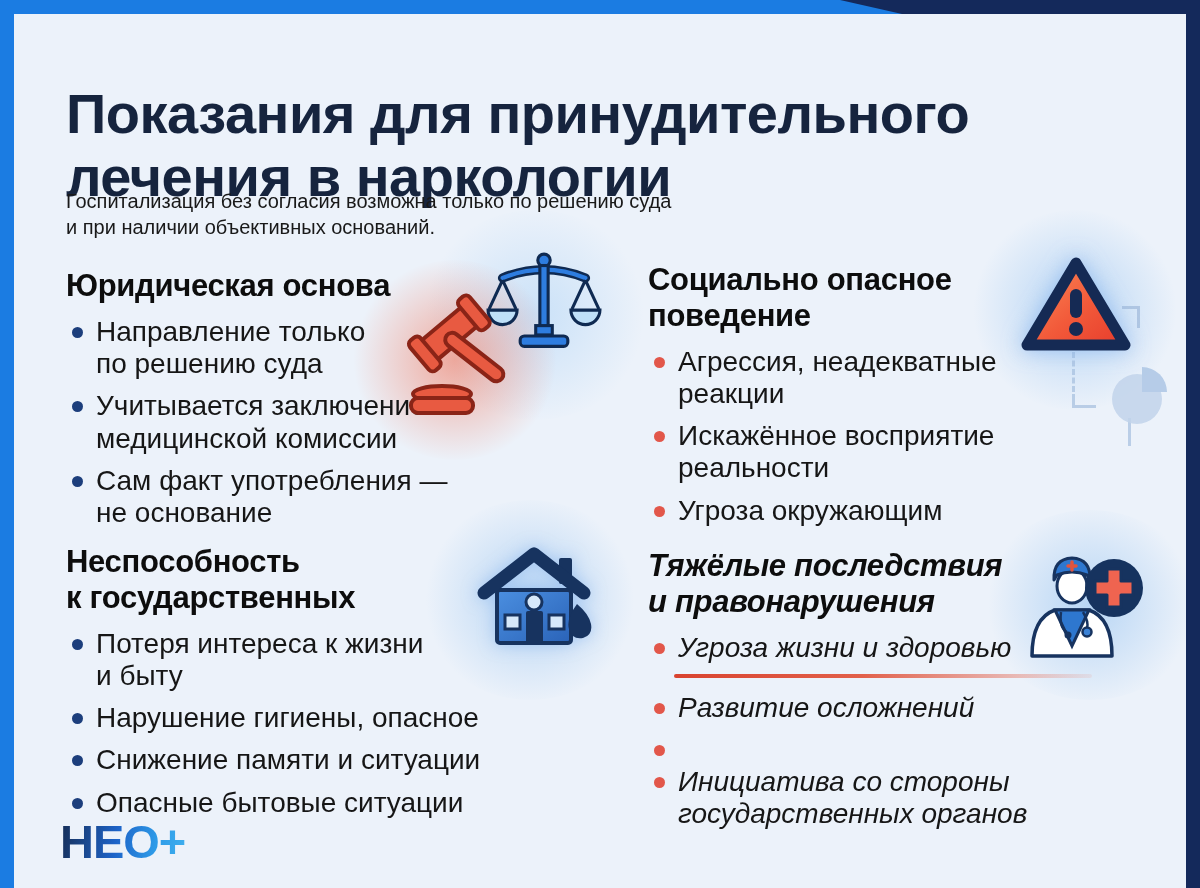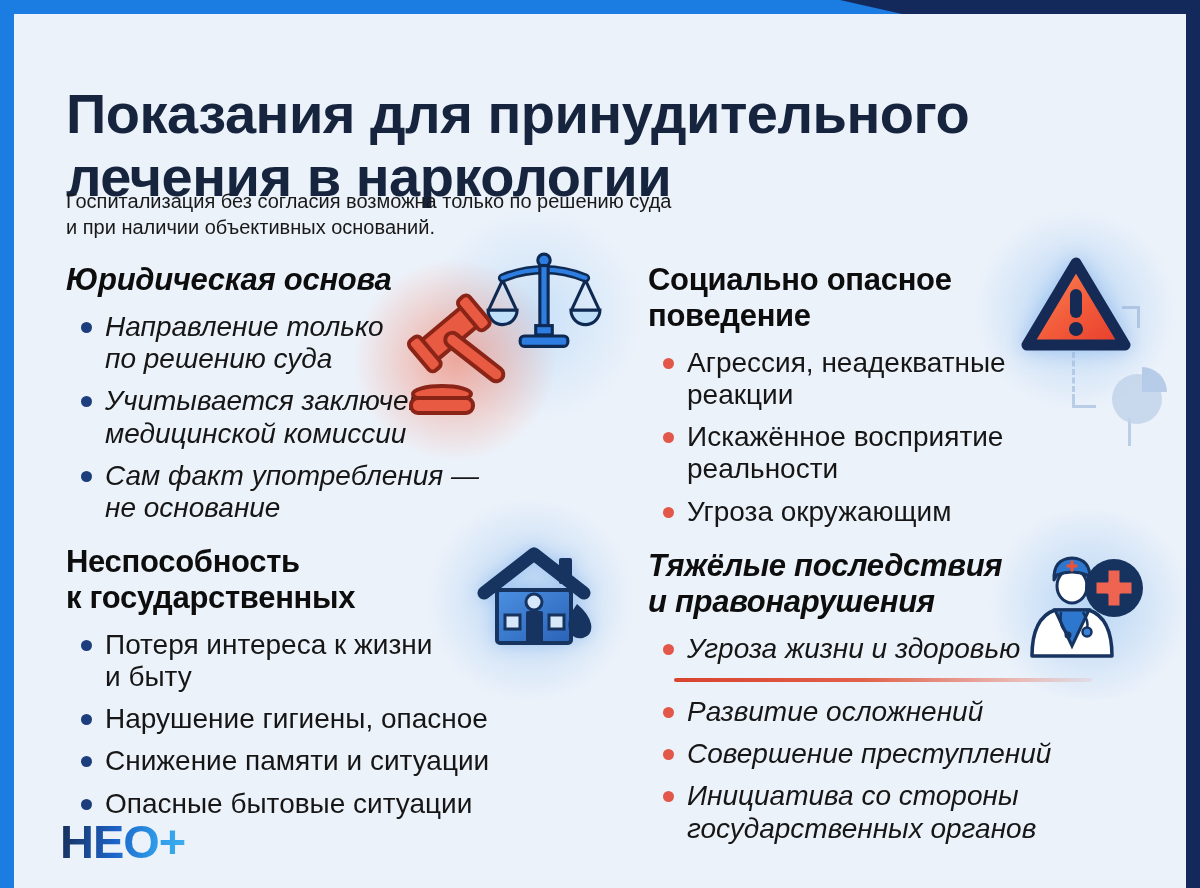--- a/index.html
+++ b/index.html
@@ -31,30 +31,30 @@
     font-size:56px; line-height:1.13; font-weight:800; letter-spacing:-0.5px;
     color:#16243e; white-space:pre-line;
   }
   .page-subtitle {
     position:absolute; z-index:3; left:66px; top:168px; width:1000px;
     font-size:20px; line-height:1.32; color:#191919; white-space:pre-line;
   }
 
   
   .section { position:absolute; z-index:3; }
-  .sec-1 { left:66px;  top:262px; width:430px;font-style:italic; }
+  .sec-1 { left:66px;  top:268px; width:430px; }
   .sec-2 { left:648px; top:262px; width:500px; }
   .sec-3 { left:66px;  top:544px; width:470px; }
   .sec-4 { left:648px; top:548px; width:510px;font-style:italic; }
   .section-title {
     margin:0 0 12px 0; font-size:31px; line-height:1.16; font-weight:800;
     color:#0d0d0d; white-space:pre-line; letter-spacing:-0.3px;
   }
   .sec-2 .section-title, .sec-4 .section-title { width:400px; }
-  ul.bullets { list-style:none; margin:13px; padding:0; }
+  ul.bullets { list-style:none; margin:4px; padding:0; }
   ul.bullets li { display:flex; align-items:flex-start; margin:0 0 10px 0; }
   .dot { flex:0 0 auto; width:11px; height:11px; border-radius:50%; margin:11px 13px 0 2px; }
   .dot-blue { background:#1c3e7c; }
   .dot-red  { background:#e2574a; }
   .btxt { font-size:28px; line-height:1.15; color:#161616; white-space:pre-line; }
   .red-divider {
     height:4px; width:418px; margin:2px 0 14px 26px; border-radius:2px;
     background:linear-gradient(90deg, #d9432f 0%, #e2604a 45%, rgba(235,130,110,0.12) 100%);
   }
 
@@ -179,21 +179,20 @@
       </li>
   </ul>
   <div class="red-divider"></div>
   <ul class="bullets">
     <li>
         <span class="dot dot-red"></span>
         <span class="btxt">Развитие осложнений</span>
       </li>
     <li>
         <span class="dot dot-red"></span>
-        <span class="btxt">Совершение преступлений</span>
       </li>
     <li>
         <span class="dot dot-red"></span>
         <span class="btxt">Инициатива со стороны
 государственных органов</span>
       </li>
   </ul>
 </div>
 
 <svg class="icon-abs scales-pos" viewBox="0 0 112 112">

